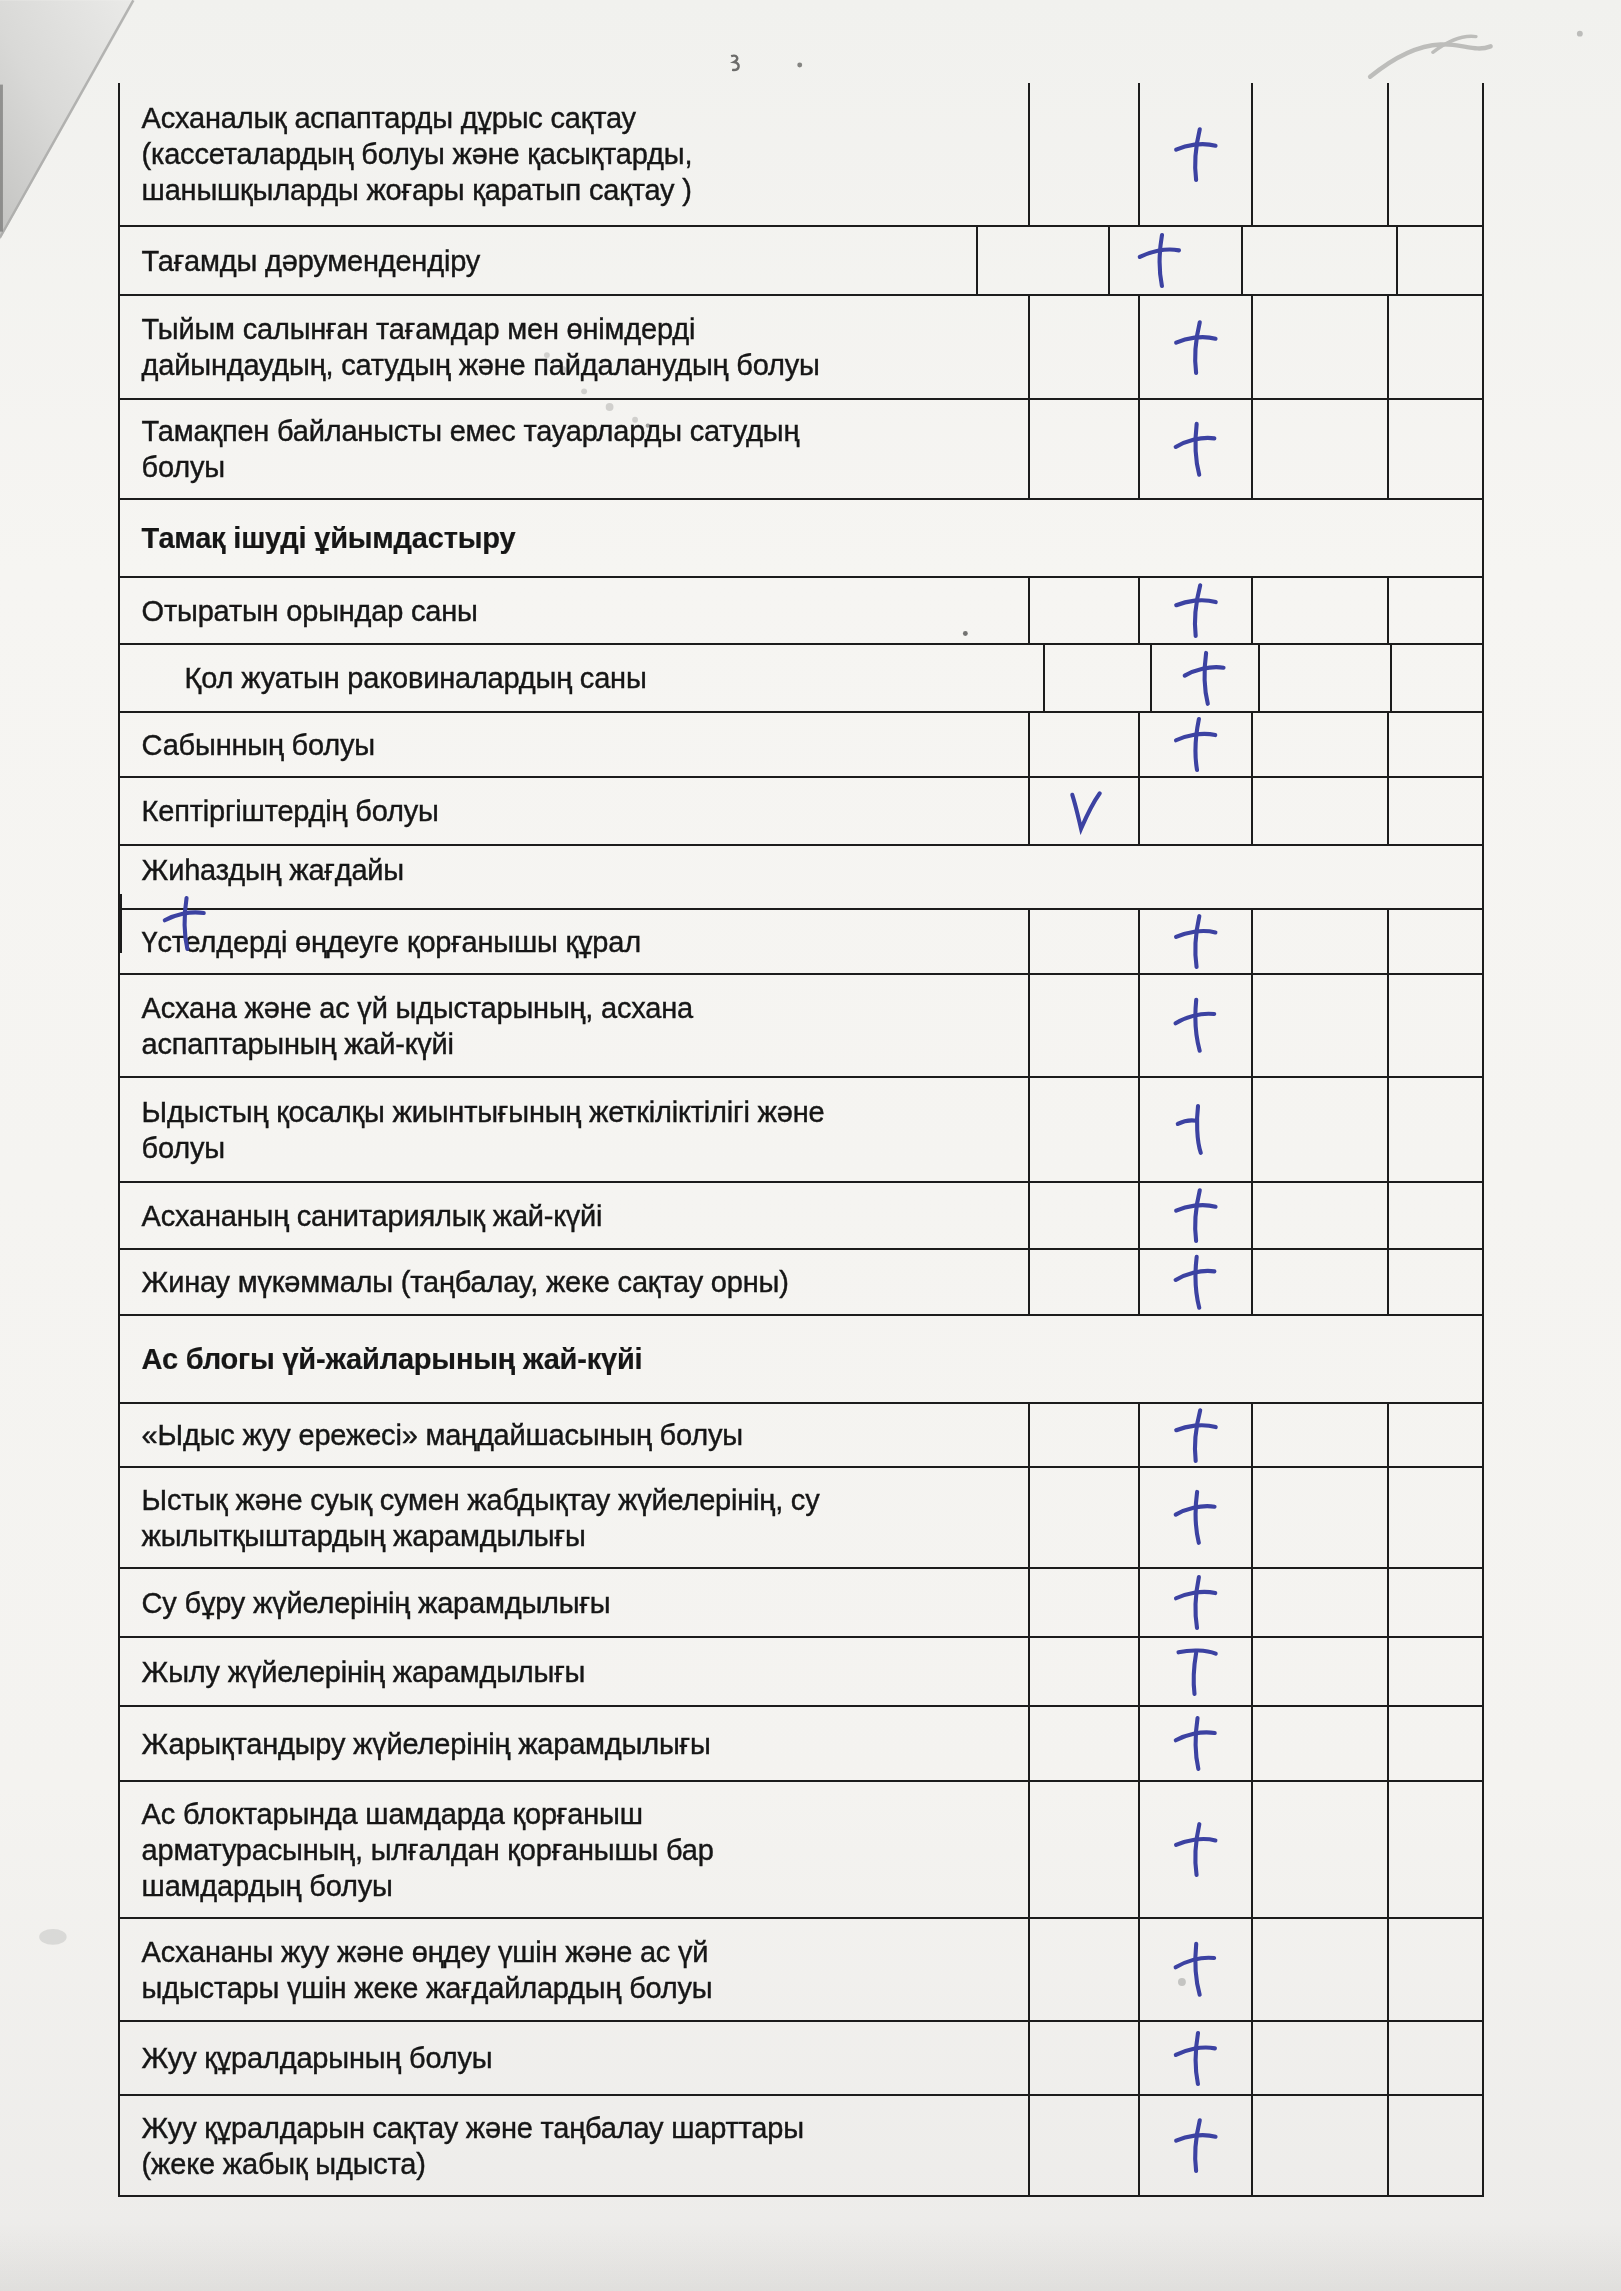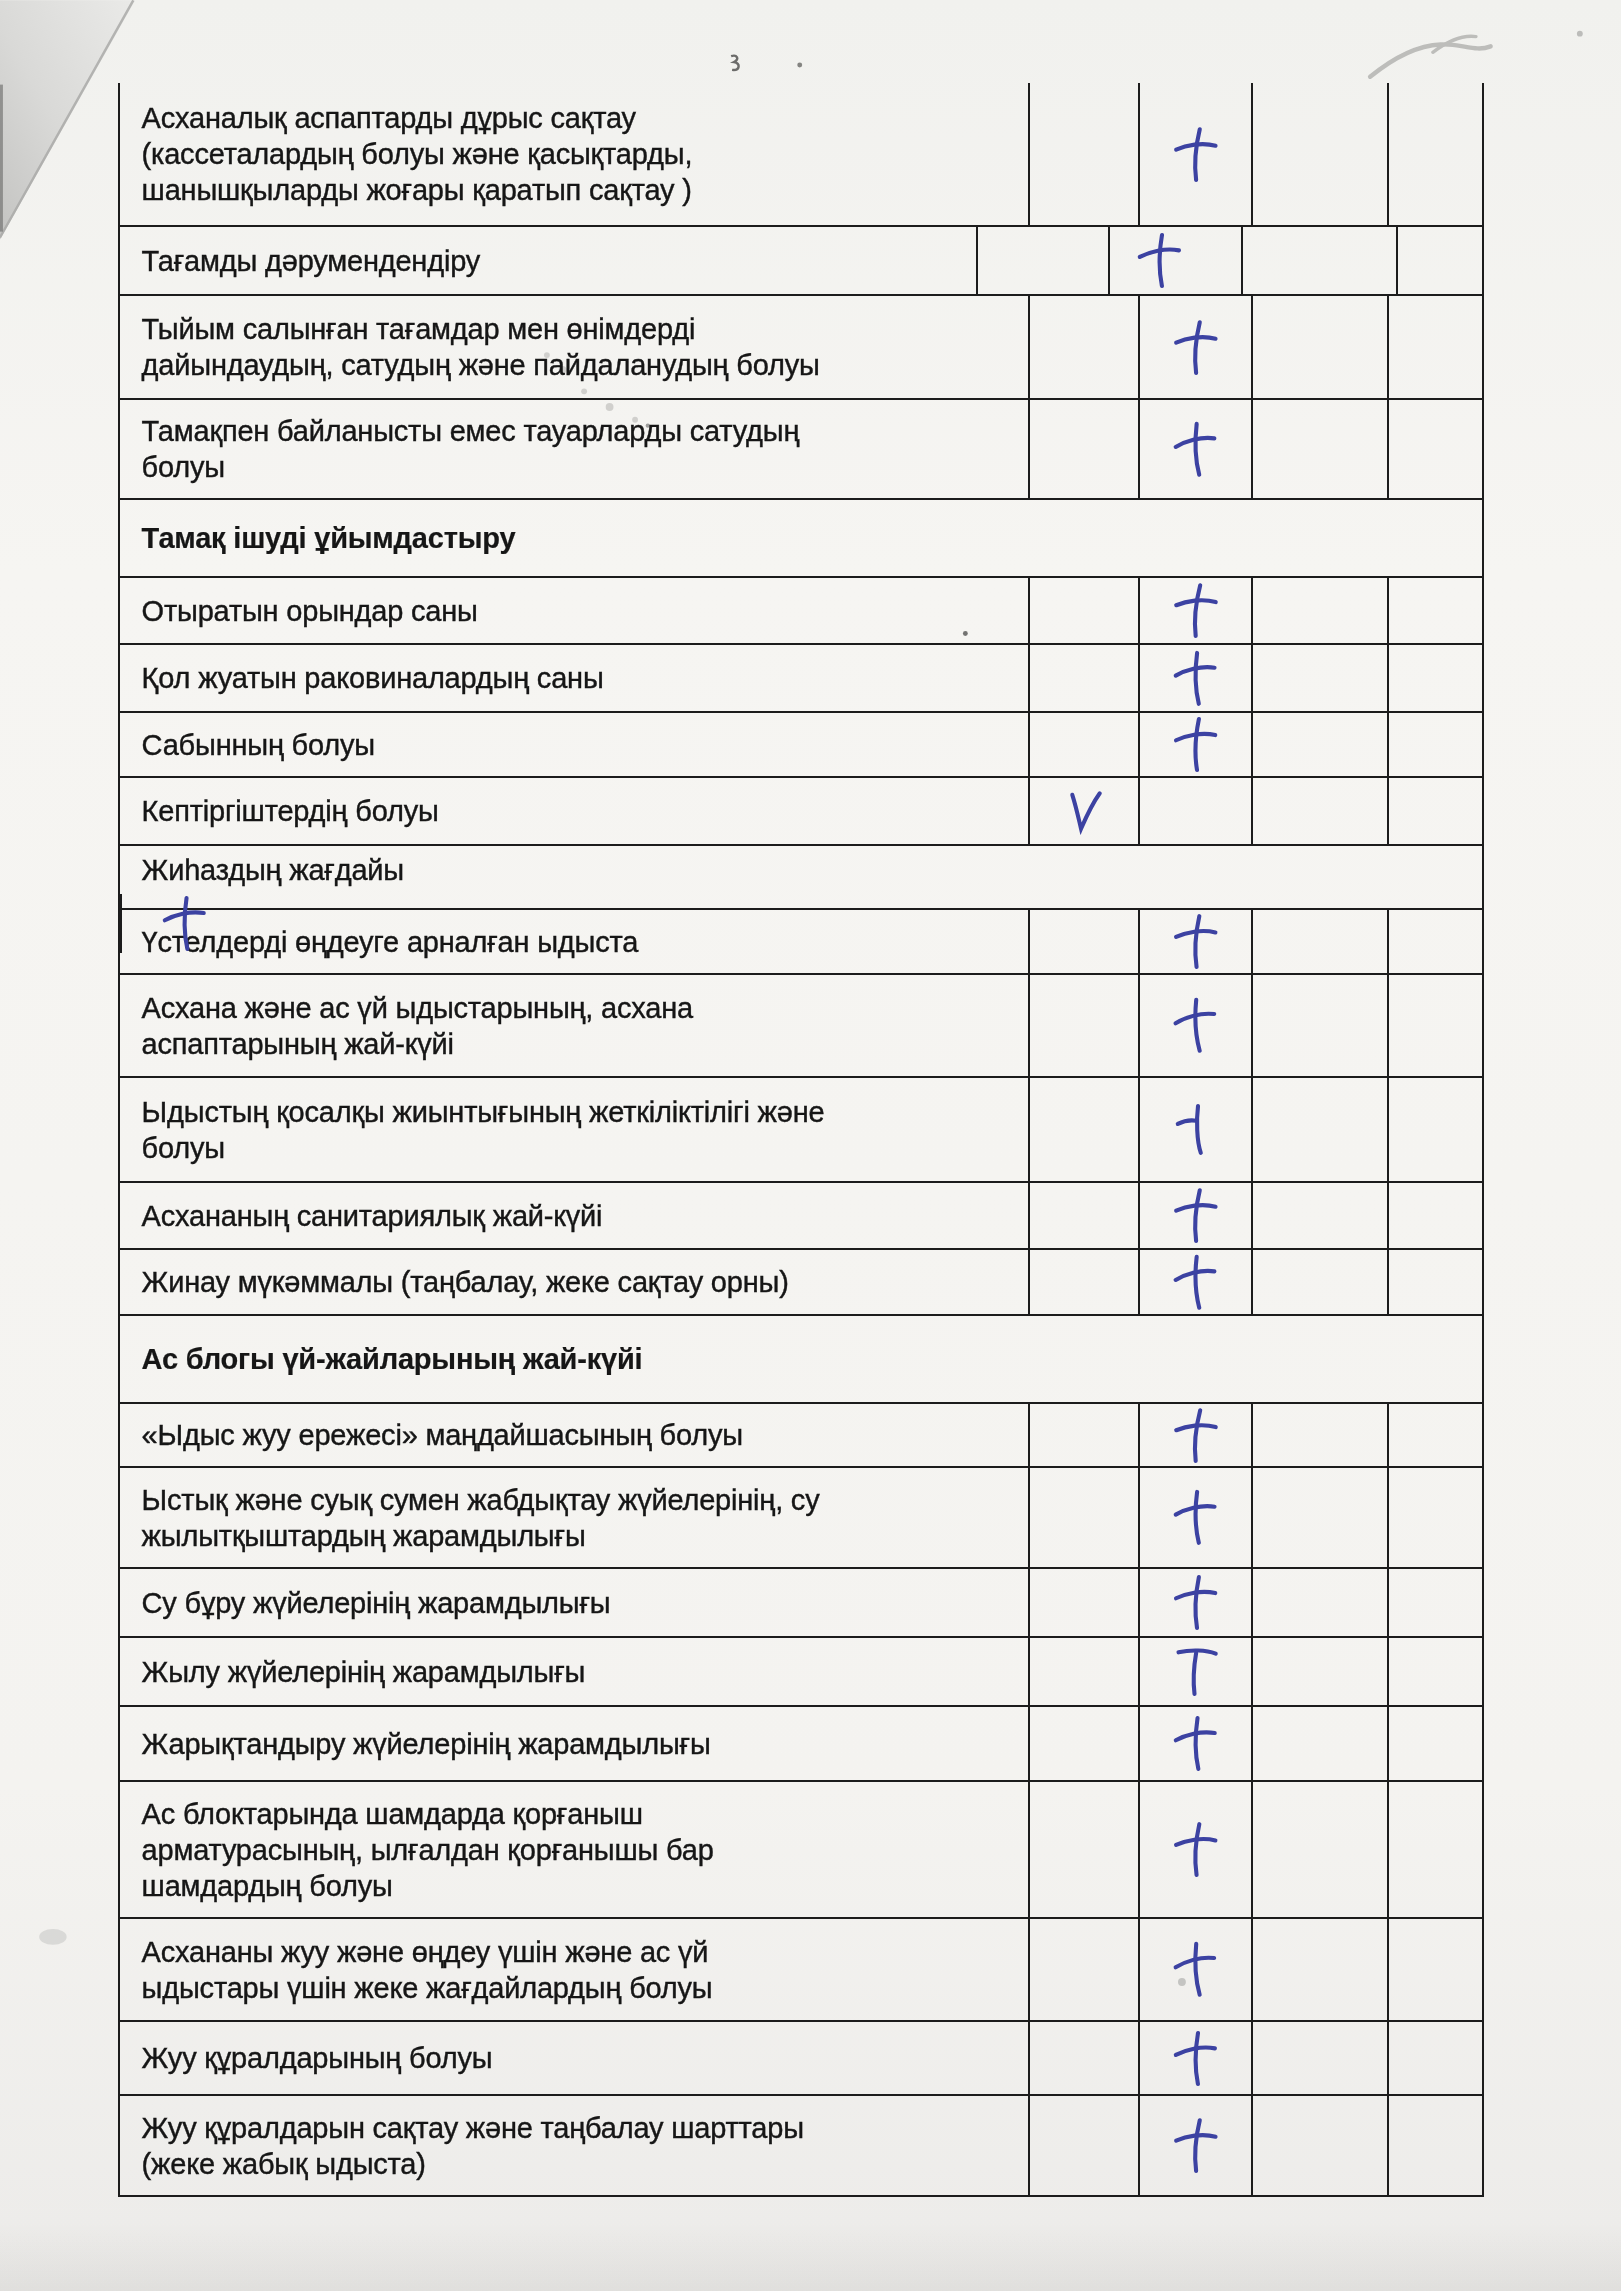--- a/index.html
+++ b/index.html
@@ -156,21 +156,21 @@
           <span class="mark">
             <svg width="47" height="59" viewBox="0 0 48 60" style="transform:rotate(4deg)" fill="none" stroke="#3c42a2" stroke-width="4.2" stroke-linecap="round">
               <path d="M4,26 C14,21 30,17 44,20"></path>
               <path d="M27,4 C24,20 23,40 26,56"></path>
             </svg>
           </span>
         </div>
         <div class="cell mark-cell" style="width: 154px;"></div>
         <div class="cell mark-cell" style="width: 108px;"></div>
       </div>
-      <div class="row" style="height: 68px;">
+      <div class="row" style="height: 68px; padding-left: 43px;">
         <div class="cell text-cell">
           <span>Қол жуатын раковиналардың саны</span>
         </div>
         <div class="cell mark-cell" style="width: 125px;"></div>
         <div class="cell mark-cell" style="width: 127px;">
           <span class="mark">
             <svg width="47" height="59" viewBox="0 0 48 60" style="transform:rotate(-3deg)" fill="none" stroke="#3c42a2" stroke-width="4.2" stroke-linecap="round">
               <path d="M4,26 C14,21 30,17 44,20"></path>
               <path d="M27,4 C24,20 23,40 26,56"></path>
             </svg>
@@ -221,21 +221,21 @@
               <path d="M4,26 C14,21 30,17 44,20"></path>
               <path d="M27,4 C24,20 23,40 26,56"></path>
             </svg>
           </span>
         </div>
         <div class="cell mark-cell" style="width: 154px;"></div>
         <div class="cell mark-cell" style="width: 108px;"></div>
       </div>
       <div class="row" style="height: 65px;">
         <div class="cell text-cell">
-          <span>Үстелдерді өңдеуге арналған ыдыста</span>
+          <span>Үстелдерді өңдеуге қорғанышы құрал</span>
         </div>
         <div class="cell mark-cell" style="width: 125px;"></div>
         <div class="cell mark-cell" style="width: 127px;">
           <span class="mark">
             <svg width="47" height="59" viewBox="0 0 48 60" style="transform:rotate(2deg)" fill="none" stroke="#3c42a2" stroke-width="4.2" stroke-linecap="round">
               <path d="M4,26 C14,21 30,17 44,20"></path>
               <path d="M27,4 C24,20 23,40 26,56"></path>
             </svg>
           </span>
         </div>

